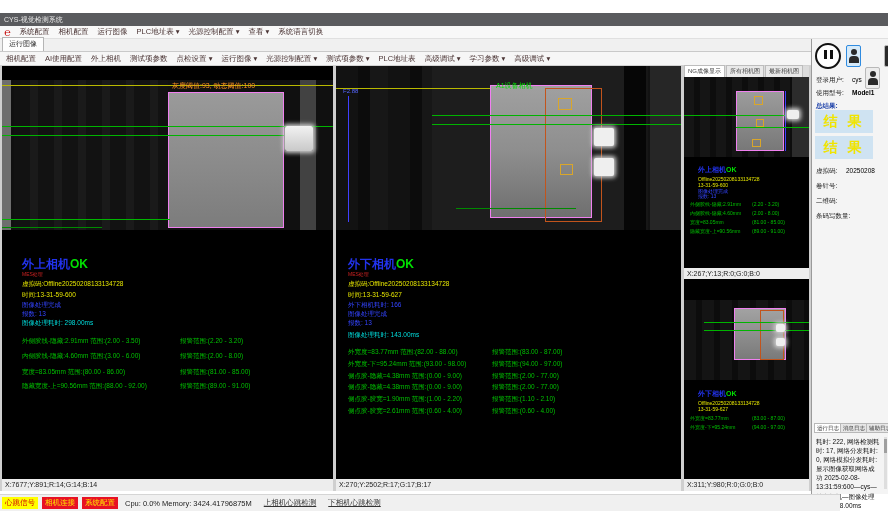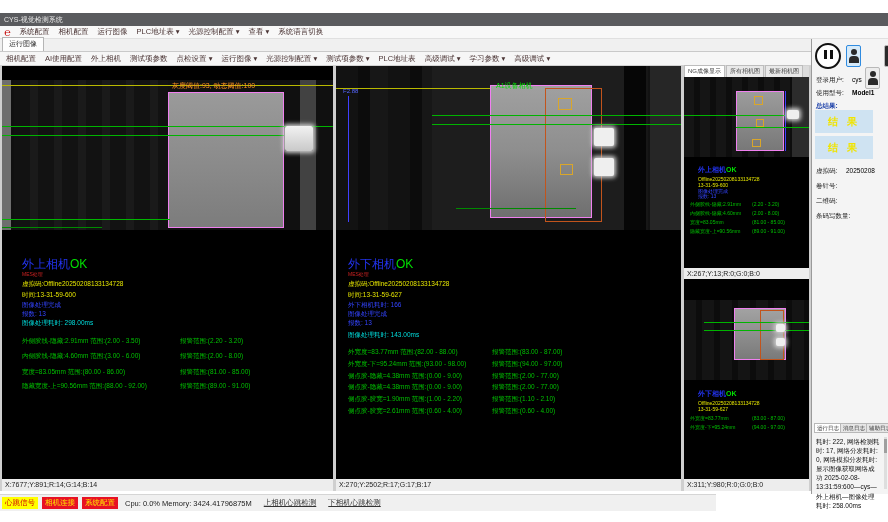--- a/index.html
+++ b/index.html
@@ -33,21 +33,21 @@
   .hline { position:absolute; height:1px; }
   .vline { position:absolute; width:1px; }
   .cell { position:absolute; border:1px solid #f080f0; }
   .glow { position:absolute; background:#efefef; border-radius:2px; box-shadow:0 0 4px 2px #cfcfcf; }
   .goldbox { position:absolute; border:1px solid #d9a62a; }
   .ov-orange { position:absolute; color:#ff9122; font-size:7px; white-space:nowrap; }
   .ov-green { position:absolute; color:#00e000; font-size:7px; white-space:nowrap; }
   .ov-blue { position:absolute; color:#5566ff; font-size:6px; white-space:nowrap; }
 
   
-  .cam-title { position:absolute; font-size:12px; font-weight:normal; white-space:nowrap; }
+  .cam-title { position:absolute; font-size:12px; font-weight:bold; white-space:nowrap; }
   .cam-title .t-blue { color:#2233ee; }
   .cam-title .t-green { color:#00e000; }
   .txt { position:absolute; font-size:6.5px; white-space:nowrap; }
   .t-yellow { color:#e6e600; } .t-blueln { color:#3344ff; } .t-cyan { color:#00dddd; }
   .t-red { color:#cc2222; font-size:5px; }
   .mrow { position:absolute; width:100%; font-size:6.5px; color:#00c000; white-space:nowrap; }
   .malarm { position:absolute; top:0; }
 
   
   .thumbtabs { display:flex; gap:1px; background:#dcdcdc; height:11px; align-items:center; }
@@ -68,29 +68,29 @@
   .person::before { content:""; position:absolute; left:50%; top:3px; width:6px; height:6px;
     margin-left:-3px; border-radius:50%; background:#2a2a2a; }
   .person::after { content:""; position:absolute; left:50%; top:10px; width:10px; height:7px;
     margin-left:-5px; border-radius:4px 4px 0 0; background:#2a2a2a; }
   .doorbtn { background:#2a2a2a; }
   .doorbtn span { position:absolute; left:2px; top:4px; color:#fff; font-size:9px; line-height:9px; }
   .plabel { position:absolute; font-size:6.5px; color:#222; white-space:nowrap; }
   .pvalue { position:absolute; font-size:6.5px; color:#000; white-space:nowrap; }
   .resultbox { position:absolute; left:3px; width:58px; height:23px; background:#cfe3f2;
     display:flex; align-items:center; justify-content:center; }
-  .resultbox span { color:#f0e400; font-size:10px; font-weight:bold; letter-spacing:3px; }
+  .resultbox span { color:#f0e400; font-size:14px; font-weight:bold; letter-spacing:3px; }
   .logtab { position:absolute; font-size:5.5px; color:#333; background:#e6e6e6;
     border:1px solid #b8b8b8; padding:0 2px; height:10px; line-height:9px; white-space:nowrap; }
   .logtext { position:absolute; font-size:6.5px; color:#111; line-height:1.4; width:64px; }
   .scroll { position:absolute; width:3px; background:#dedede; }
   .scroll i { position:absolute; left:0; top:2px; width:3px; height:14px; background:#9f9f9f; }
 
   
-  .statusbar { left:0; top:494px; width:716px; height:17px; background:#f0f0f0;
+  .statusbar { left:0; top:494px; width:840px; height:17px; background:#f0f0f0;
     border-top:1px solid #d5d5d5; display:flex; align-items:center; gap:4px; padding-left:2px; }
   .badge { font-size:7.5px; padding:1px 3px; }
   .badge.yellow { background:#ffff00; color:#d00000; }
   .badge.red { background:#e81123; color:#ffe600; }
   .sbtext { font-size:7.5px; color:#222; margin-left:3px; white-space:nowrap; }
   .sblink { font-size:7.5px; color:#333; text-decoration:underline; margin-left:8px; white-space:nowrap; }
 </style>
 </head>
 <body>
 

